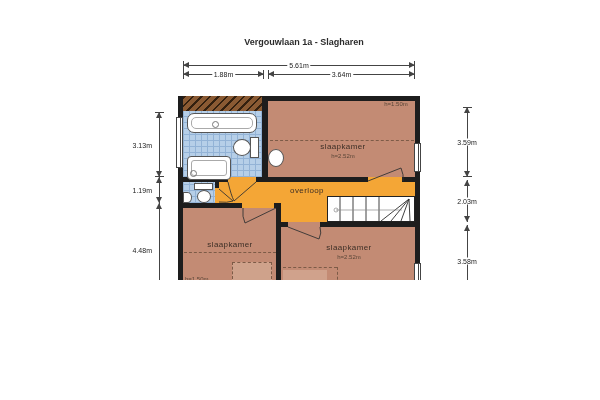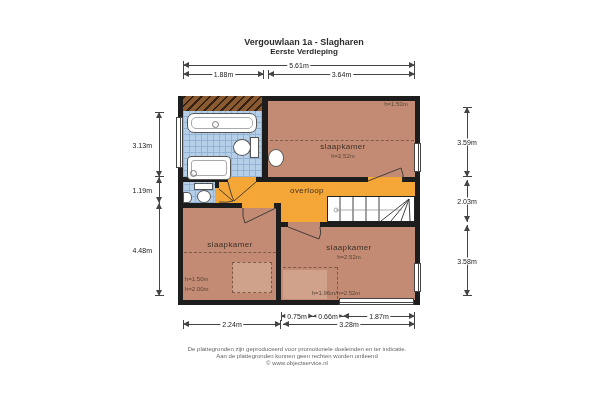--- a/index.html
+++ b/index.html
@@ -1,16 +1,16 @@
 <!DOCTYPE html>
 <html><head>
 <meta charset="utf-8">
 <style>
   html,body{margin:0;padding:0;background:#fff;}
-  #stage{position:relative;width:600px;height:400px;background:#fff;overflow:hidden;
+  #stage{position:relative;width:600px;height:280px;background:#fff;overflow:hidden;
          font-family:"Liberation Sans",sans-serif;color:#2b2b2b;}
   .abs{position:absolute;}
   .w{position:absolute;background:#1d1d1d;}
   
   .tile{background:#b6cfe8;
         background-image:repeating-linear-gradient(0deg,#93b3d6 0,#93b3d6 1px,transparent 1px,transparent 6px),
                          repeating-linear-gradient(90deg,#93b3d6 0,#93b3d6 1px,transparent 1px,transparent 6px);}
   .floor{background:#c38b74;}
   .landing{background:#f4a636;}
   .hatch{background:repeating-linear-gradient(135deg,#8a5a33 0,#8a5a33 4px,#33200f 4px,#33200f 6px);
@@ -61,21 +61,20 @@
   #footer{position:absolute;left:147px;top:346px;width:300px;text-align:center;color:#666;}
   #footer div{font-size:6px;line-height:7px;}
 </style>
 </head>
 <body>
 
 <div id="stage">
 
   <div id="title">
     <div class="l1">Vergouwlaan 1a - Slagharen</div>
-    <div class="l2">Eerste Verdieping</div>
   </div>
 
   <div class="abs hatch" style="left:178px;top:96px;width:85px;height:15px;"></div>
   <div class="abs tile" style="left:183px;top:111px;width:79px;height:66px;"></div>
   <div class="abs tile" style="left:183px;top:182px;width:32px;height:21px;"></div>
   <div class="abs floor" style="left:268px;top:101px;width:147px;height:76px;"></div>
   <div class="abs landing" style="left:219px;top:182px;width:196px;height:40px;"></div>
   <div class="abs floor" style="left:183px;top:208px;width:93px;height:92px;"></div>
   <div class="abs floor" style="left:281px;top:227px;width:134px;height:73px;"></div>
 

